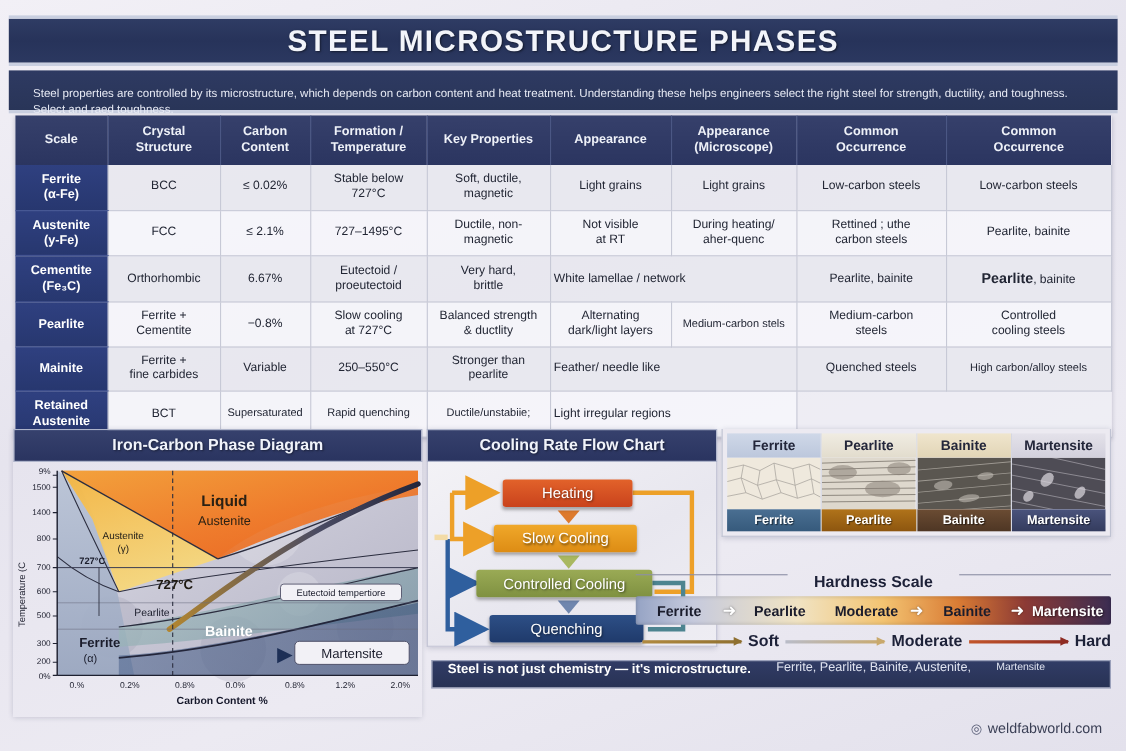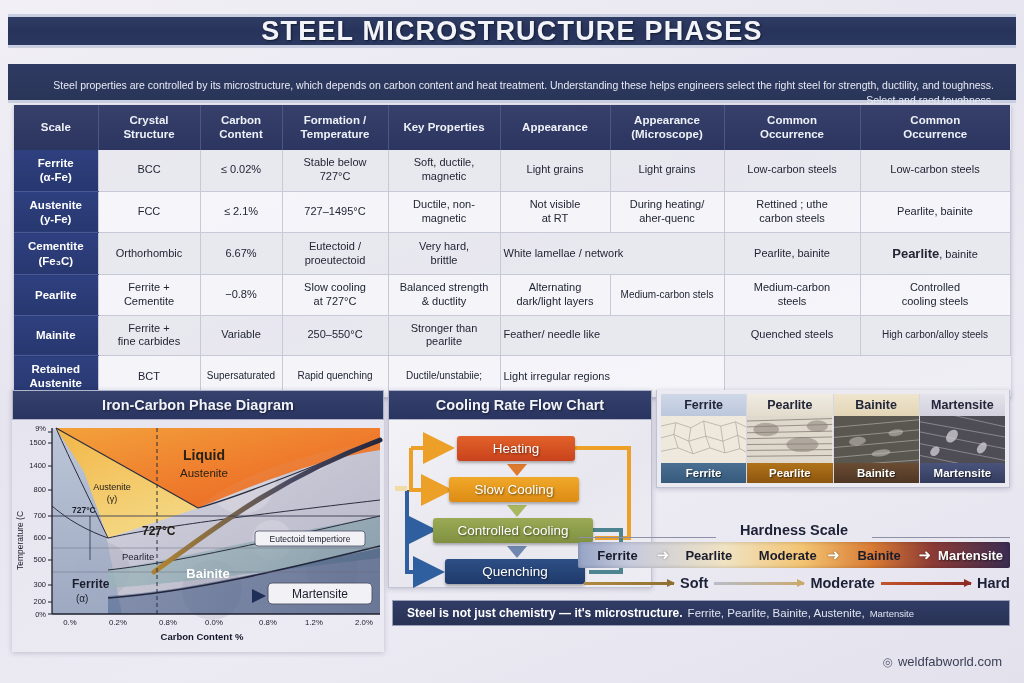--- a/index.html
+++ b/index.html
@@ -10,38 +10,38 @@
     overflow: hidden;
   }
   #page {
     position: relative;
     width: 1024px; height: 683px;
     background: linear-gradient(160deg,#f2f0f6 0%, #e6e4ee 40%, #eceaf2 70%, #e3e1ec 100%);
   }
 
   
   .title-band {
-    position: absolute; left: 8px; top: 14px; width: 1008px; height: 34px;
+    position: absolute; left: 8px; top: 14px; width: 1008px; height: 46px;
     background: linear-gradient(180deg,#2f3c64 0%,#27335a 50%,#2b3860 100%);
     border-top: 3px solid #c9cfe0; border-bottom: 3px solid #c9cfe0;
     display: flex; align-items: center; justify-content: center;
   }
   .title-band h1 {
     color: #f2f4fa; font-size: 27px; font-weight: bold; letter-spacing: 1.2px;
     text-shadow: 1px 1px 2px rgba(0,0,0,.5);
   }
   .subtitle-band {
     position: absolute; left: 8px; top: 64px; width: 1008px; height: 39px;
     background: linear-gradient(180deg,#2e3a62 0%,#293558 100%);
     border-bottom: 3px solid #c9cfe0;
     display: flex; flex-direction: column; align-items: center; justify-content: center;
     padding: 0 22px;
   }
   .subtitle-band p {
-    color: #e7eaf4; font-size: 10.5px; line-height: 1.35; text-align: right; margin-top: 21px;
+    color: #e7eaf4; font-size: 10.5px; line-height: 1.35; text-align: left; margin-top: 21px;
   }
 
   
   .phase-table {
     position: absolute; left: 14px; top: 105px; width: 996px;
     border-collapse: collapse; table-layout: fixed;
     box-shadow: 0 1px 4px rgba(40,45,80,.25);
   }
   .phase-table th {
     background: linear-gradient(180deg,#36406b 0%,#2b3560 100%);
@@ -117,21 +117,21 @@
   .micro-img { flex: 1; position: relative; overflow: hidden; }
   .micro-bot {
     height: 20px; display: flex; align-items: center; justify-content: center;
     font-size: 11.5px; font-weight: bold; color: #fff;
     text-shadow: 1px 1px 1px rgba(0,0,0,.55);
   }
 
   
   #hardness { position: absolute; left: 578px; top: 522px; width: 432px; }
   .hs-title {
-    display: flex; align-items: flex-end; justify-content: center; gap: 24px;
+    display: flex; align-items: flex-start; justify-content: center; gap: 24px;
     font-size: 14.5px; font-weight: bold; color: #1d2138; margin-bottom: 4px;
   }
   .hs-title .rule { flex: 1; height: 1px; background: #8d90a6; }
   .hs-bar {
     position: relative; height: 26px; border-radius: 2px;
     background: linear-gradient(90deg,#95a3c4 0%, #c6cadd 12%, #f0e3c3 34%, #f3c472 52%, #d97b34 68%, #8c3a35 82%, #3b2d52 100%);
     display: flex; align-items: center; box-shadow: inset 0 0 4px rgba(0,0,0,.2);
   }
   .hs-seg { flex: 1; text-align: center; font-size: 13px; font-weight: bold; color: #1a1c2c; }
   .hs-seg.lightfont { color: #fff; text-shadow: 1px 1px 2px rgba(0,0,0,.6); }
@@ -148,21 +148,21 @@
     content:''; position:absolute; right:-1px; top:-3px;
     border-left: 8px solid currentColor; border-top: 4.5px solid transparent; border-bottom: 4.5px solid transparent;
   }
   .gl1::after { color:#8f7030; } .gl2::after { color:#c9a96c; } .gl3::after { color:#8e2b22; }
 
   
   #footer-bar {
     position: absolute; left: 392px; top: 600px; width: 618px; height: 26px;
     background: linear-gradient(180deg,#313c66 0%,#283254 100%);
     border: 1px solid #9aa0ba;
-    display: flex; align-items: center; padding-left: 14px; overflow: hidden;
+    display: flex; align-items: flex-start; padding-left: 14px; overflow: hidden; gap: 18px;
   }
   #footer-bar .ft-strong { color:#fff; font-size: 12px; font-weight: bold; white-space: nowrap; }
   #footer-bar .ft-list { color:#dfe3f0; font-size: 11.5px; white-space: nowrap; margin-left: 5px; }
   #footer-bar .ft-last { font-size: 9.5px; }
 
   
   #watermark {
     position: absolute; right: 22px; bottom: 14px;
     display: flex; align-items: center; gap: 5px;
     color: #3a3f55; font-size: 13px;

